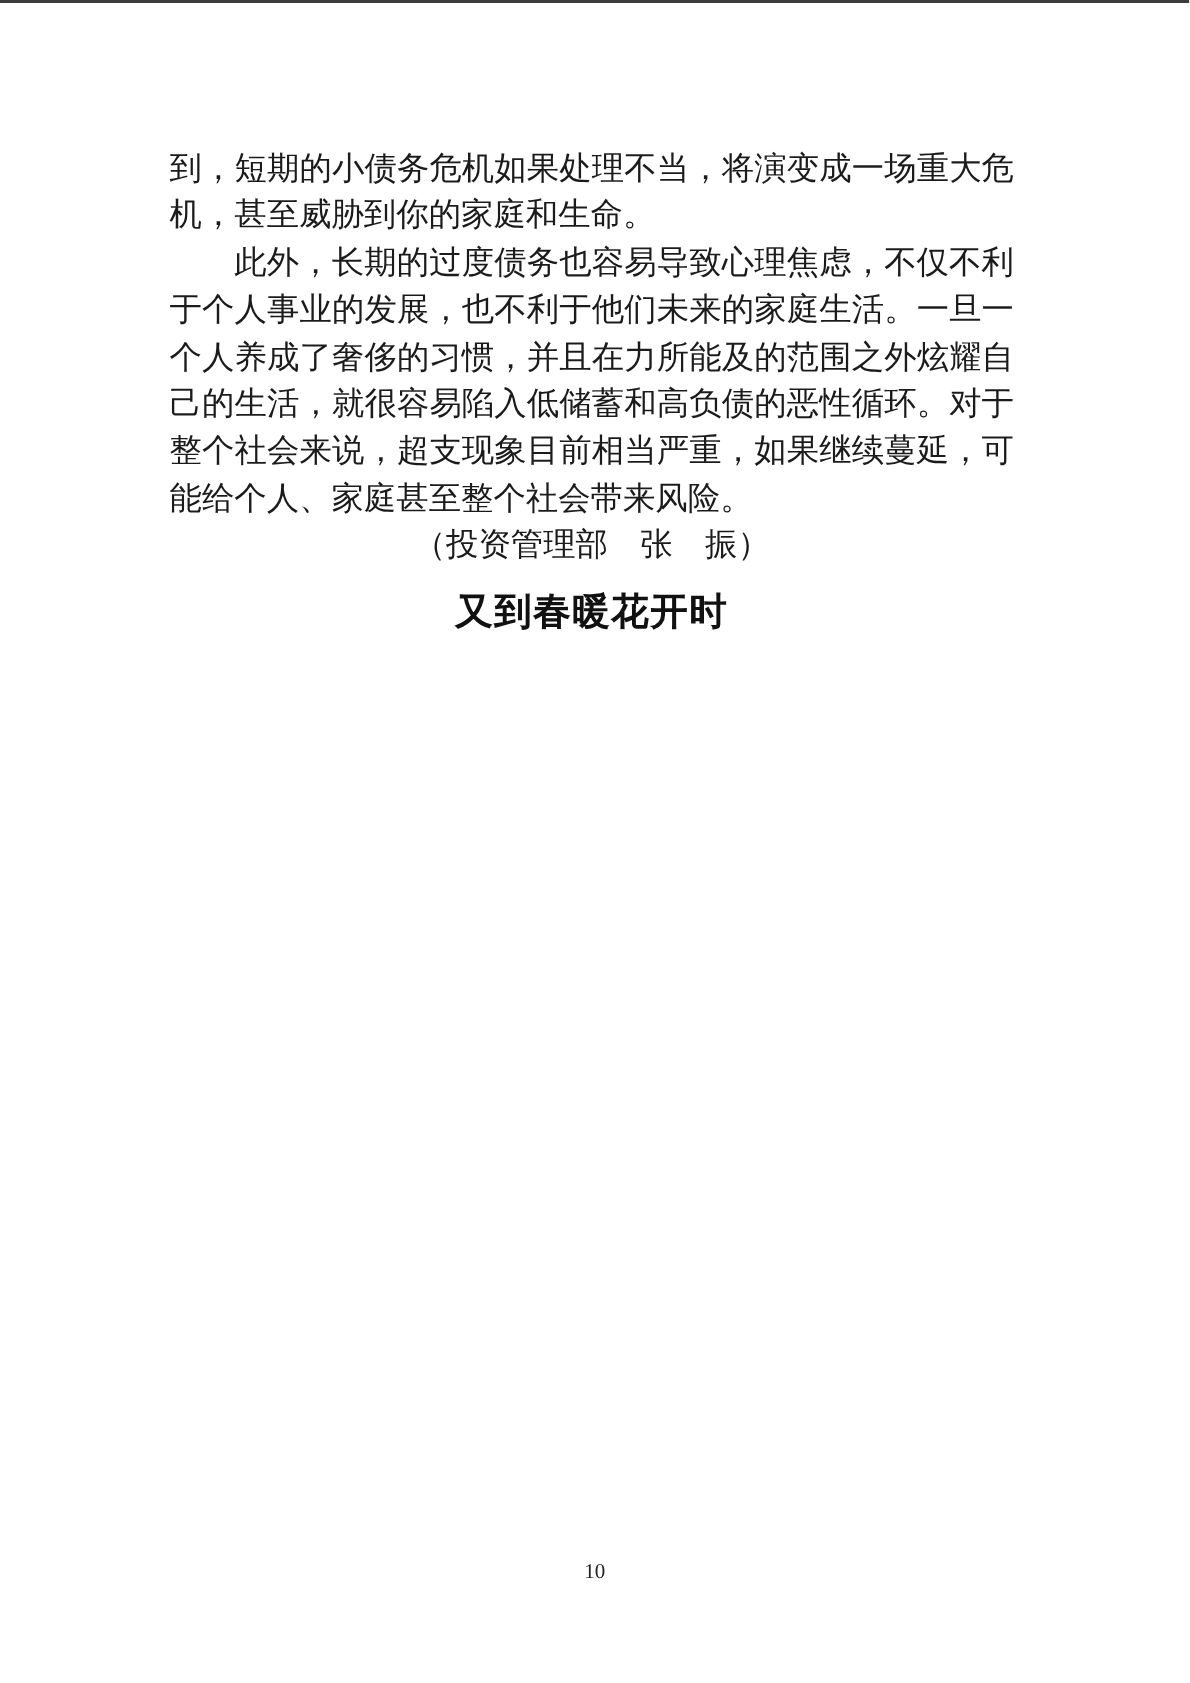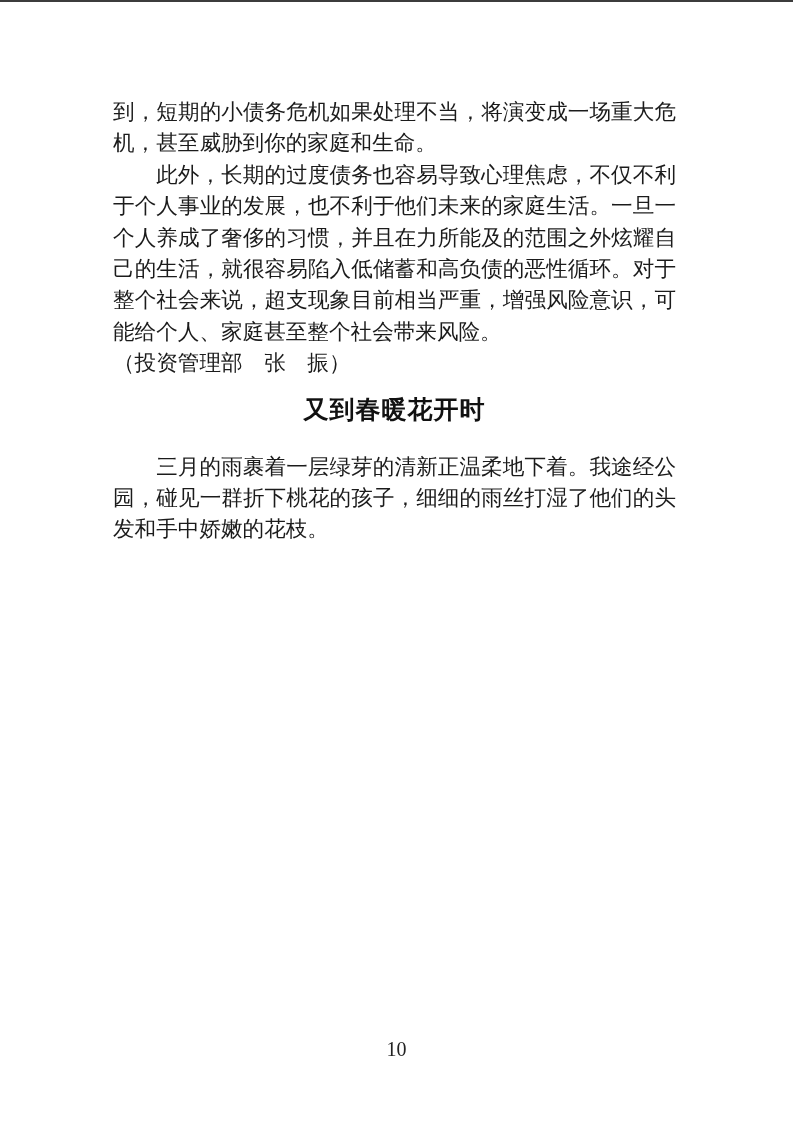--- a/index.html
+++ b/index.html
@@ -39,60 +39,59 @@
     text-indent: 2em;
     letter-spacing: 0;
   }
   .para.continuation {
     text-indent: 0;
   }
   .byline {
     margin: 0;
     font-size: 21.6px;
     line-height: 31.4px;
-    text-align: left;
+    text-align: center;
   }
   .article-title {
     margin: 12px 0 26px 0;
-    font-family: Liberation Sans, sans-serif;
+    font-family: Liberation Serif, serif;
     font-weight: 700;
     font-size: 25px;
     line-height: 34px;
     text-align: center;
     letter-spacing: 1px;
     color: #111111;
   }
   .page-number {
     position: absolute;
     top: 1038px;
     left: 0;
     width: 100%;
     text-align: center;
-    font-size: 20px;
+    font-size: 14px;
     line-height: 22px;
     color: #222222;
   }
 </style>
 </head>
 <body>
 
 <div class="page">
 
   <div class="scan-edge"></div>
 
   <div class="content">
 
     <section>
       <p class="para continuation">到，短期的小债务危机如果处理不当，将演变成一场重大危机，甚至威胁到你的家庭和生命。</p>
-      <p class="para">此外，长期的过度债务也容易导致心理焦虑，不仅不利于个人事业的发展，也不利于他们未来的家庭生活。一旦一个人养成了奢侈的习惯，并且在力所能及的范围之外炫耀自己的生活，就很容易陷入低储蓄和高负债的恶性循环。对于整个社会来说，超支现象目前相当严重，增强风险意识，可能给个人、家庭甚至整个社会带来风险。</p>
+      <p class="para">此外，长期的过度债务也容易导致心理焦虑，不仅不利于个人事业的发展，也不利于他们未来的家庭生活。一旦一个人养成了奢侈的习惯，并且在力所能及的范围之外炫耀自己的生活，就很容易陷入低储蓄和高负债的恶性循环。对于整个社会来说，超支现象目前相当严重，如果继续蔓延，可能给个人、家庭甚至整个社会带来风险。</p>
       <p class="byline">（投资管理部　张　振）</p>
     </section>
 
     <section>
       <h1 class="article-title">又到春暖花开时</h1>
-      <p class="para">三月的雨裹着一层绿芽的清新正温柔地下着。我途经公园，碰见一群折下桃花的孩子，细细的雨丝打湿了他们的头发和手中娇嫩的花枝。</p>
     </section>
 
   </div>
 
   <div class="page-number">10</div>
 
 </div>
 
 </body></html>

